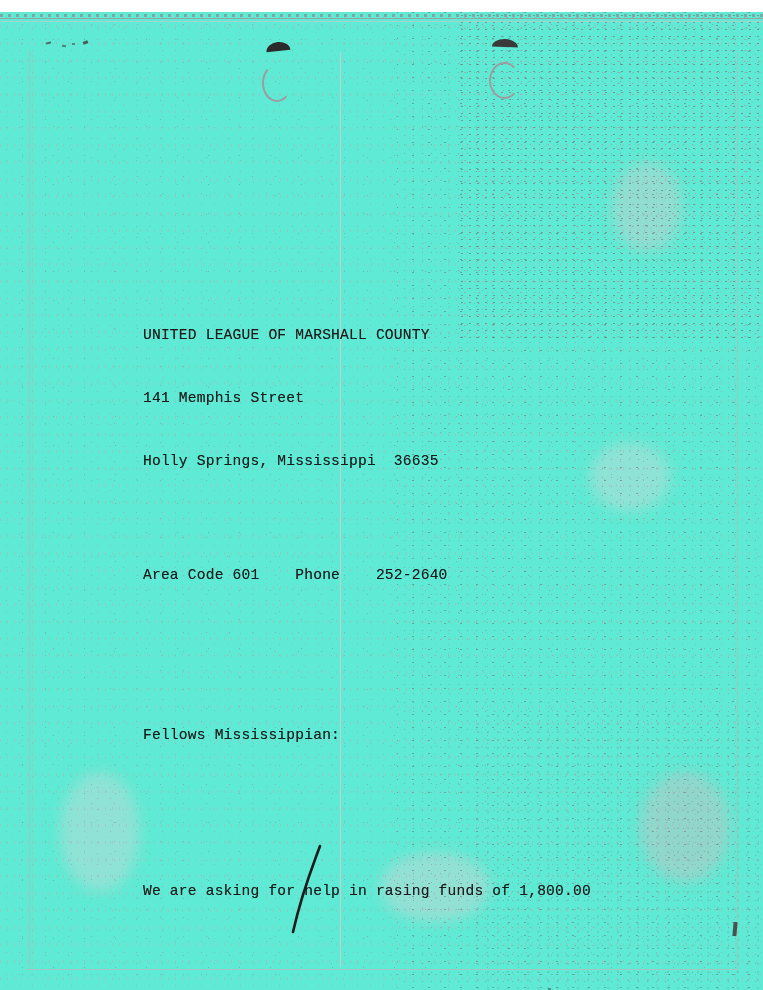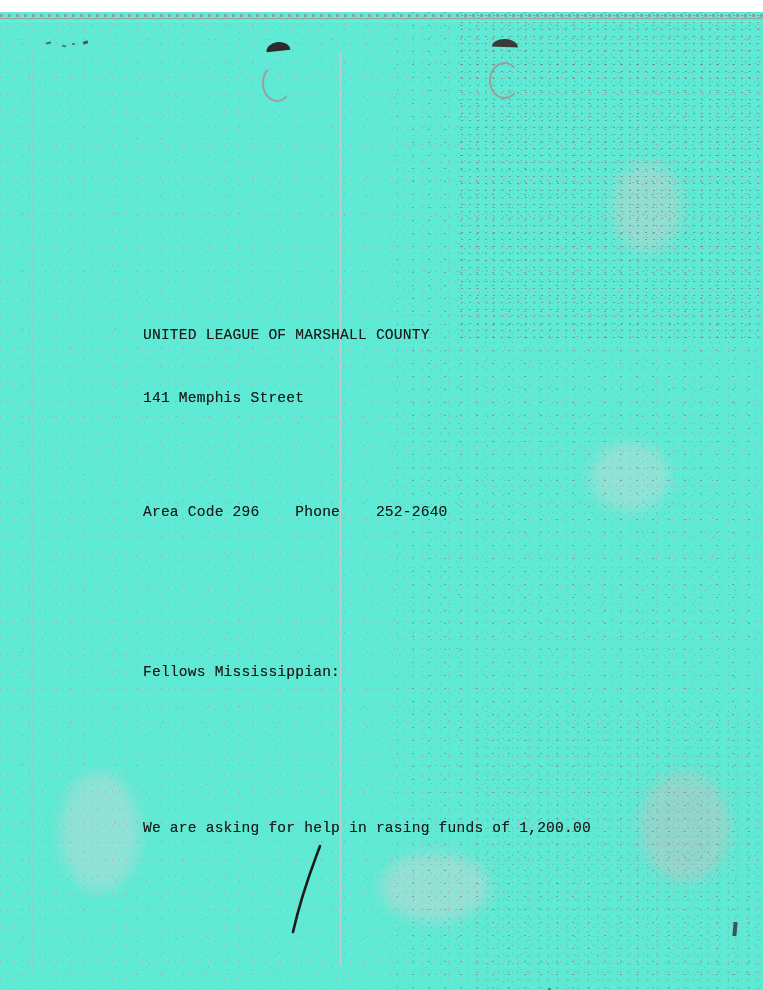--- a/index.html
+++ b/index.html
@@ -229,30 +229,31 @@
   <div class="mark mark-tl2"></div>
   <div class="mark mark-tl3"></div>
   <div class="mark mark-tl4"></div>
   <div class="mark mark-br"></div>
   <div class="mark mark-bm"></div>
 
   <div id="letter">
 
     <span class="line">UNITED LEAGUE OF MARSHALL COUNTY</span>
     <span class="line">141 Memphis Street</span>
+    <span class="line">Holly Springs, Mississippi  36635</span>
     <span class="gap-sm"></span>
-    <span class="line">Area Code 296    Phone    252-2640</span>
+    <span class="line">Area Code 601    Phone    252-2640</span>
 
     <span class="gap-md"></span>
 
     <span class="line">Fellows Mississippian:</span>
 
     <span class="gap-sm"></span>
 
-    <span class="line">We are asking for help in rasing funds of 1,200.00</span>
+    <span class="line">We are asking for help in rasing funds of 1,800.00</span>
     
     
     
     
     
 
     
 
     
     

